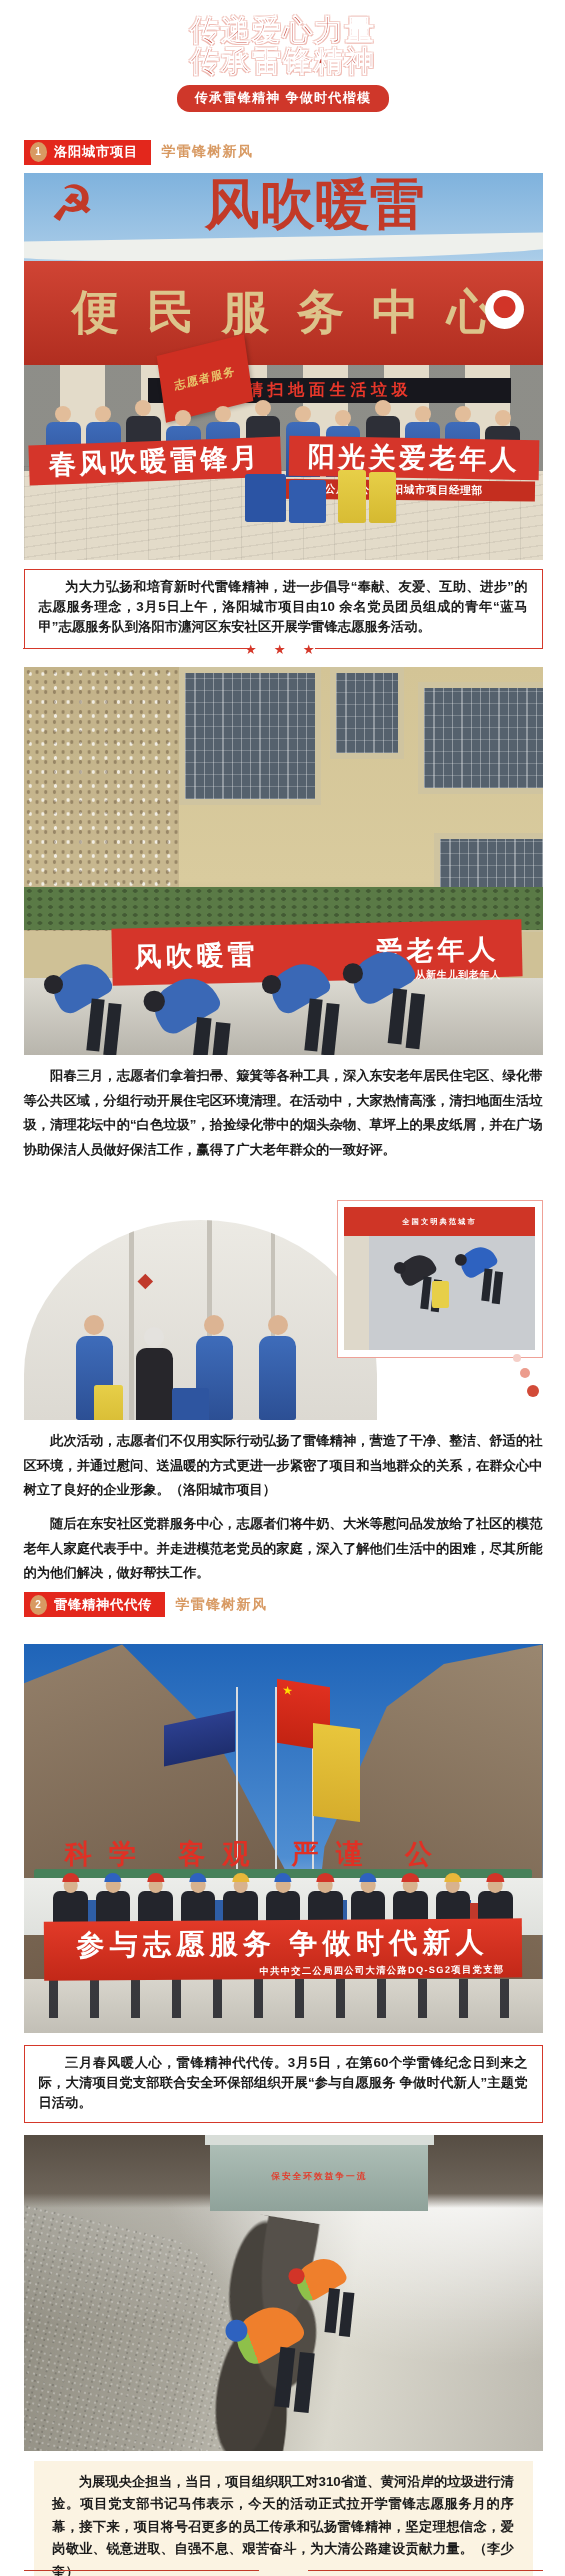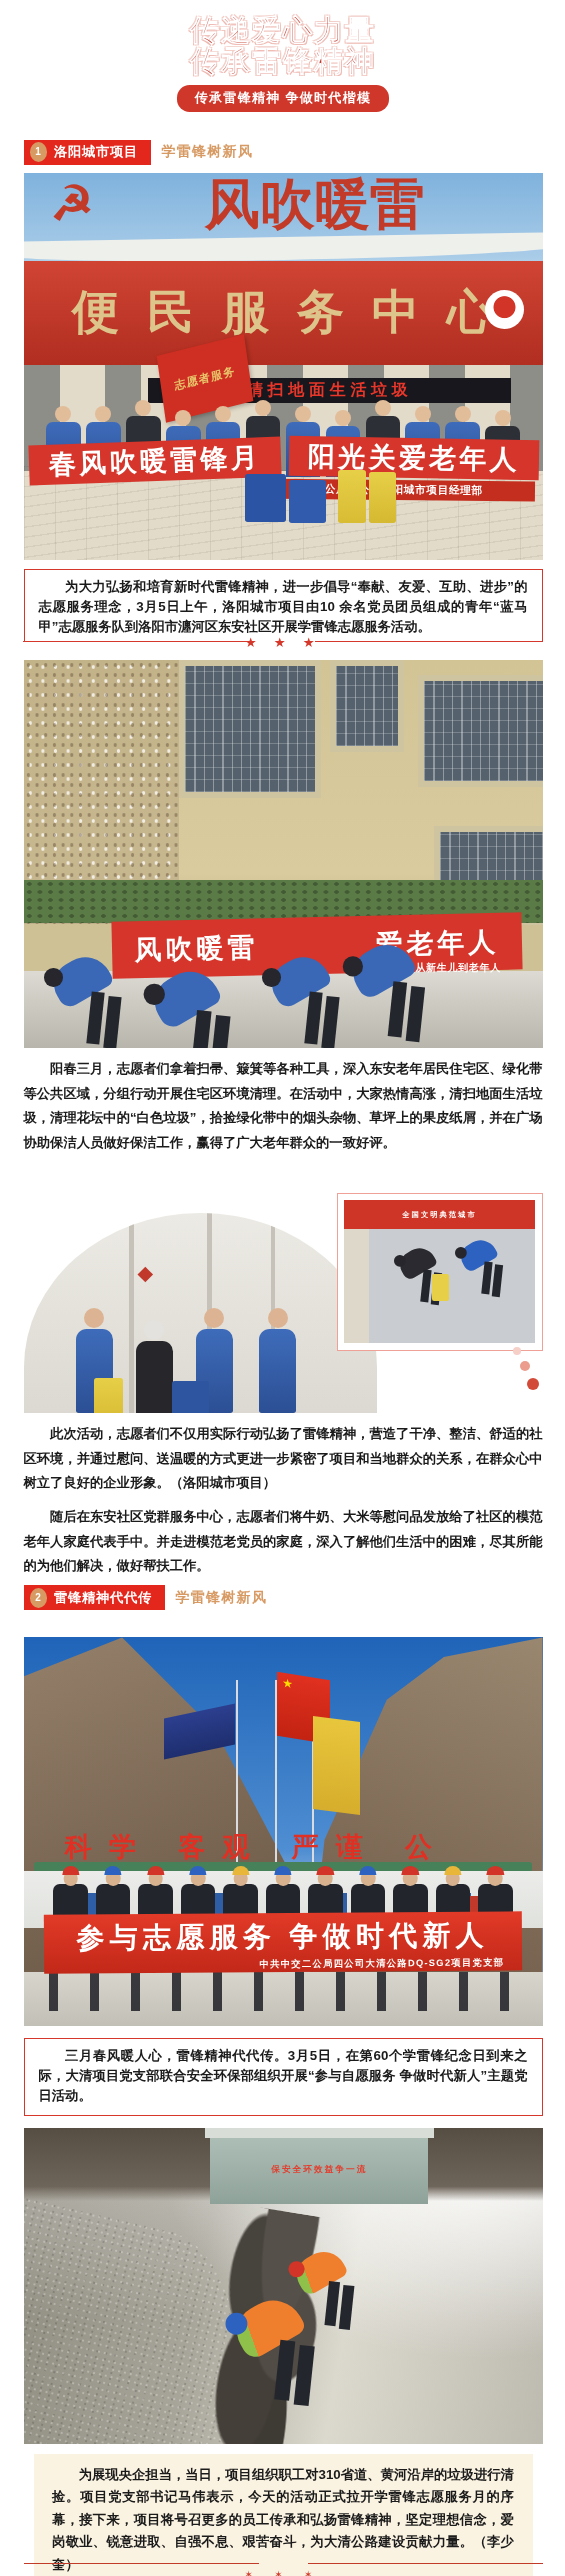--- a/index.html
+++ b/index.html
@@ -20,21 +20,21 @@
   .sec-badge{display:flex;align-items:center;background:#e3271c;height:25px;padding:0 13.3px 0 6px;}
   .sec-num{width:17.3px;height:20px;border-radius:50%;background:#d89a63;color:#fff;font-size:10px;
     font-weight:700;text-align:center;line-height:20px;margin-right:7.3px;}
   .sec-title{color:#fff;font-size:13.3px;font-weight:900;letter-spacing:0.7px;}
   .sec-tags{display:flex;gap:0;margin-left:10px;color:#d89a63;font-size:14px;font-weight:900;letter-spacing:1.3px;}
   
   .para{font-size:13.3px;line-height:24.6px;color:#1b1b1b;font-weight:600;text-align:justify;
     text-indent:2em;margin:0;}
   .box{border:1.3px solid #d5382a;position:relative;padding:7.3px 14px 8.7px;}
   .box .para{line-height:20px;}
-  .box1{margin-top:8.7px;border-bottom:none;padding-bottom:5px;}
+  .box1{margin-top:8.7px;border-bottom:none;padding-bottom:12px;}
   .divider1{position:absolute;left:-1.3px;right:-1.3px;bottom:0;display:flex;gap:64px;}
   .divider1 i{flex:1;border-top:1.3px solid #d5382a;}
   .stars1{position:absolute;left:50%;bottom:-8px;transform:translateX(-50%);
     color:#d5382a;font-size:13.3px;letter-spacing:6.7px;white-space:nowrap;background:transparent;}
   .box2{margin-top:11.3px;}
   .p2{margin-top:9.3px;} .p3{margin-top:9.3px;} .p4{margin-top:9.3px;}
   
   .photo{position:relative;overflow:hidden;}
   .ph1{margin-top:8px;height:387px;background:linear-gradient(#7fb2dd 0%,#a9cce8 22%,#cfdde4 26%,#e3dbc9 27%);}
   .ph2{margin-top:18px;height:388px;background:linear-gradient(#d3c496 0%,#d9cb9e 55%,#cfc196 60%);}

